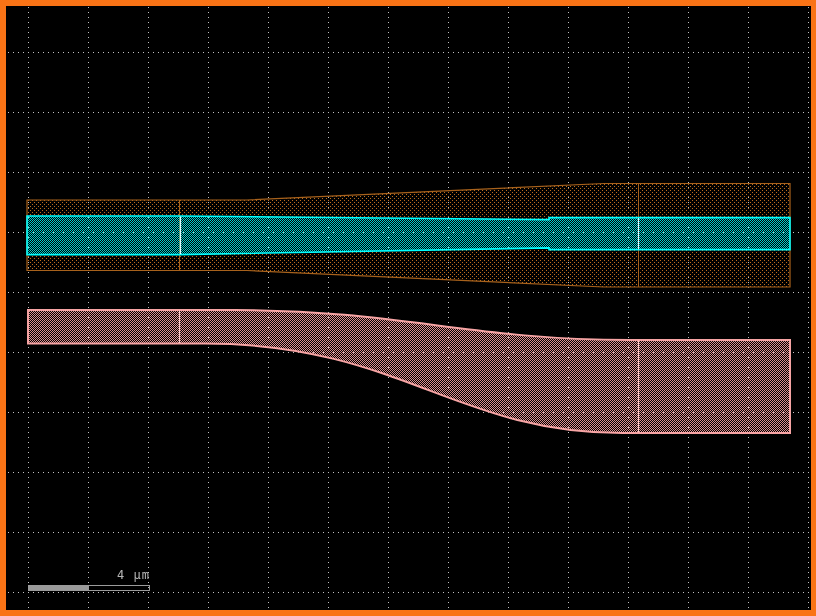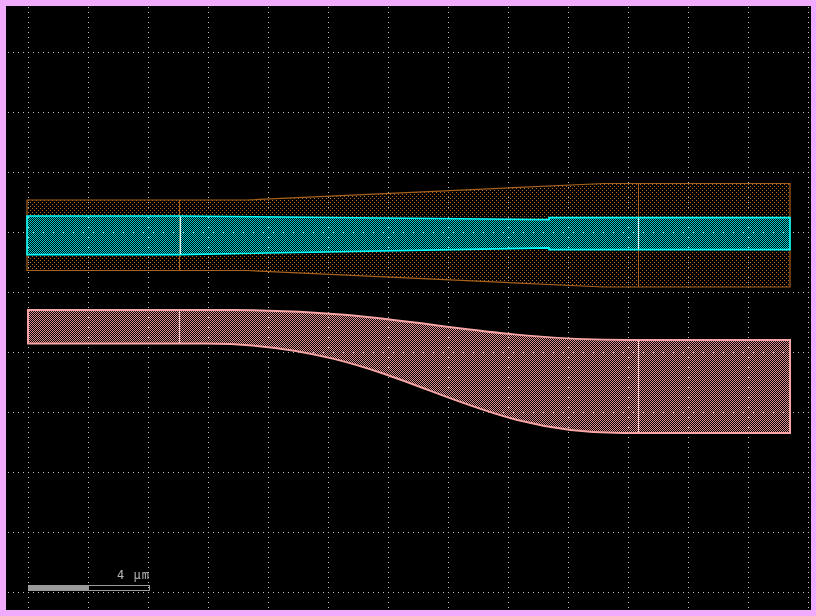--- a/index.html
+++ b/index.html
@@ -1,20 +1,20 @@
 <!DOCTYPE html>
 <html><head>
 <meta charset="utf-8">
 <style>
   html, body { margin: 0; padding: 0; background: #ffffff; }
   .page {
     position: relative;
     width: 816px;
     height: 616px;
-    background: #f0abfc;
+    background: #f97316;
     overflow: hidden;
     font-family: "DejaVu Sans Mono", "Liberation Mono", monospace;
   }
   svg { display: block; }
   svg text {
     font-family: "DejaVu Sans Mono", "Liberation Mono", monospace;
     font-size: 12px;
     letter-spacing: 1px;
   }
 </style>

